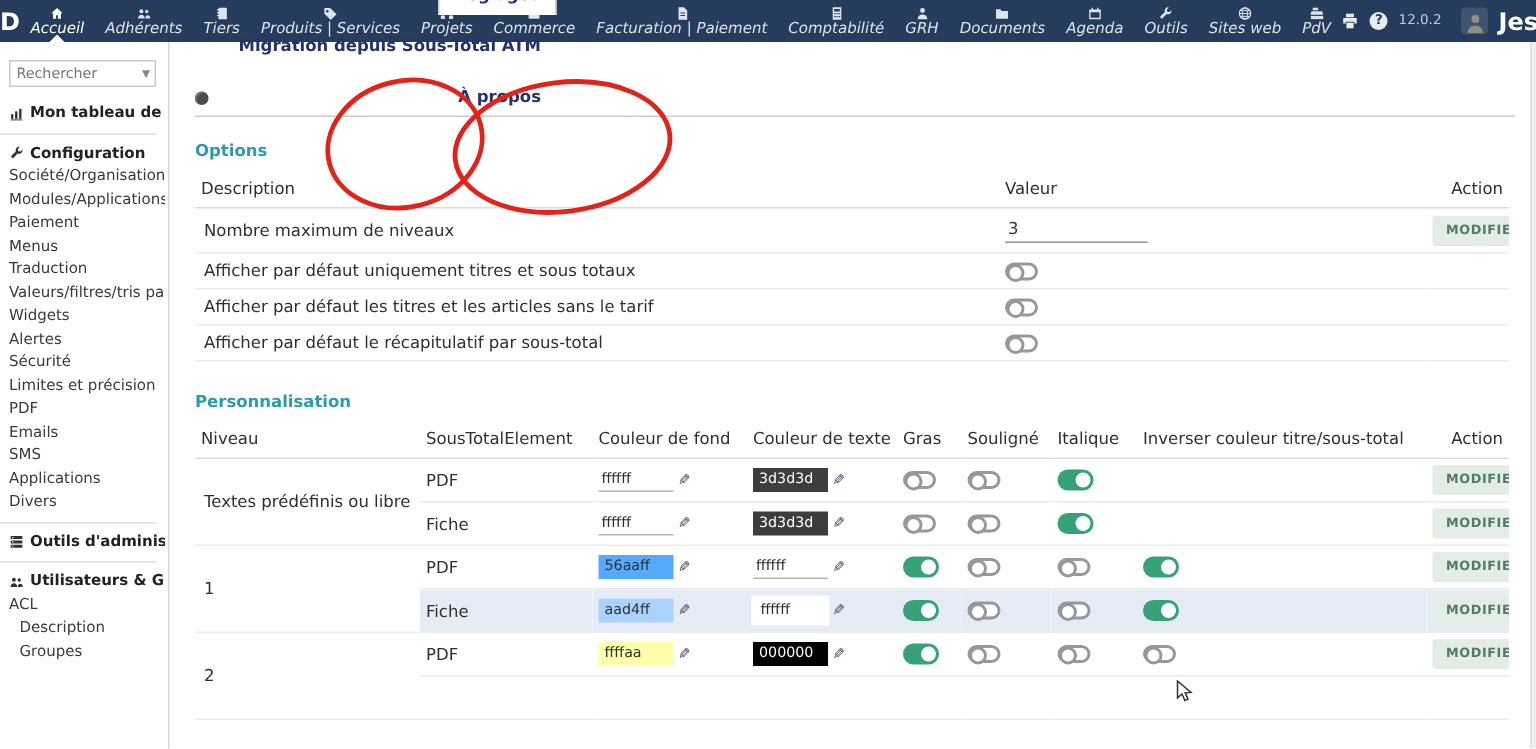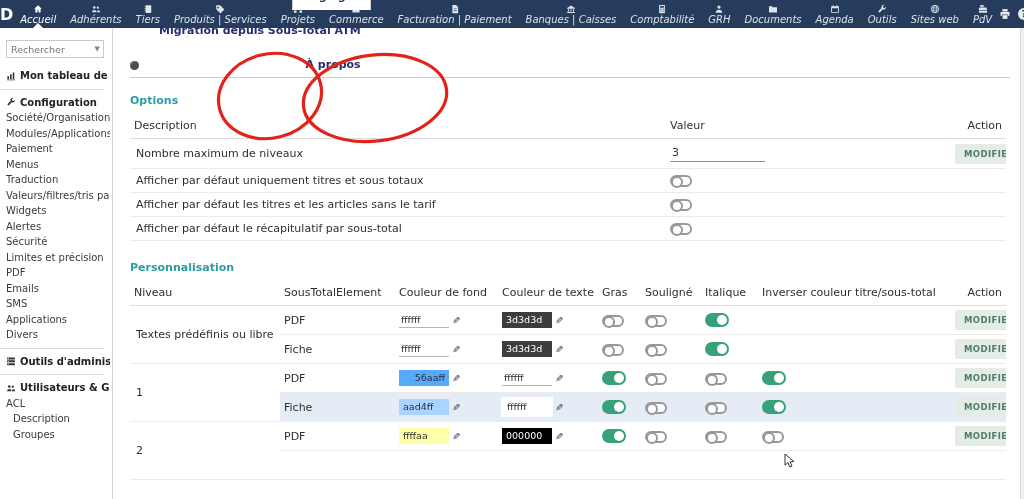--- a/index.html
+++ b/index.html
@@ -133,30 +133,20 @@
           <rect x="2.2" y="4.6" width="11.6" height="9" rx="1"></rect>
           <path d="M6.3 4.2V2.9c0-.5.4-.9.9-.9h1.6c.5 0 .9.4.9.9v1.3H8.5v-1h-1v1z"></path>
         </svg>
         <span class="nv-label">Commerce</span>
       </div>
       <div class="nav-item">
         <svg viewBox="0 0 16 16">
           <path fill-rule="evenodd" d="M3.8 1.4h5.8l3.4 3.4v9.8H3.8zM5.8 7h5v1h-5zm0 2.6h5v1h-5z"></path>
         </svg>
         <span class="nv-label">Facturation | Paiement</span>
-      </div>
-      <div class="nav-item">
-        <svg viewBox="0 0 16 16">
-          <path d="M1.8 6.4L8 2.4l6.2 4v1H1.8z"></path>
-          <rect x="3" y="8.2" width="1.7" height="4"></rect>
-          <rect x="7.1" y="8.2" width="1.7" height="4"></rect>
-          <rect x="11.2" y="8.2" width="1.7" height="4"></rect>
-          <rect x="1.8" y="12.8" width="12.4" height="1.6"></rect>
-        </svg>
-        <span class="nv-label">Banques | Caisses</span>
       </div>
       <div class="nav-item">
         <svg viewBox="0 0 16 16">
           <path fill-rule="evenodd" d="M3.4 1.4h9.2v13.2H3.4zM5 3.2h6v2.6H5zm0 4.2h1.5v1.5H5zm2.4 0h1.5v1.5H7.4zm2.4 0h1.5v1.5H9.8zM5 10.6h1.5v1.5H5zm2.4 0h1.5v1.5H7.4zm2.4 0h1.5v1.5H9.8z"></path>
         </svg>
         <span class="nv-label">Comptabilité</span>
       </div>
       <div class="nav-item">
         <svg viewBox="0 0 16 16">
           <circle cx="8" cy="4.8" r="2.6"></circle>
@@ -416,21 +406,21 @@
               <td><span class="chip" style="background:#3d3d3d;color:#ffffff;">3d3d3d</span><span class="pen">✎</span></td>
               <td><span class="tg off"></span></td>
               <td><span class="tg off"></span></td>
               <td><span class="tg on"></span></td>
               <td></td>
               <td class="td-r"><button class="modifier">MODIFIER</button></td>
             </tr>
             <tr>
               <td rowspan="2" style="padding-left: 6px;"><span>1</span></td>
               <td style="height: 29px;"><span>PDF</span></td>
-              <td><span class="chip" style="background:#56aaff;color:#2f2f2f;text-align:right;">56aaff</span><span class="pen">✎</span></td>
+              <td><span class="chip" style="background:#56aaff;color:#2f2f2f;">56aaff</span><span class="pen">✎</span></td>
               <td><span class="cinput">ffffff</span><span class="pen">✎</span></td>
               <td><span class="tg on"></span></td>
               <td><span class="tg off"></span></td>
               <td><span class="tg off"></span></td>
               <td><span class="tg on"></span></td>
               <td class="td-r"><button class="modifier">MODIFIER</button></td>
             </tr>
             <tr class="hl">
               <td style="height: 29px;"><span>Fiche</span></td>
               <td><span class="chip" style="background:#aad4ff;color:#2f2f2f;">aad4ff</span><span class="pen">✎</span></td>

